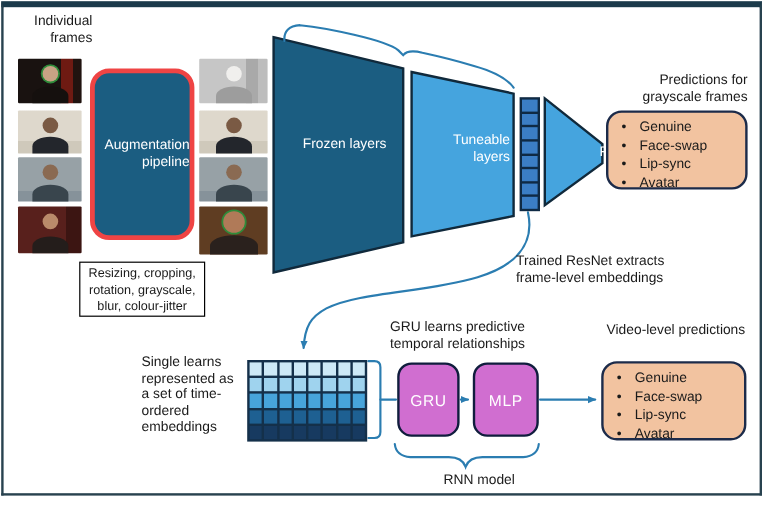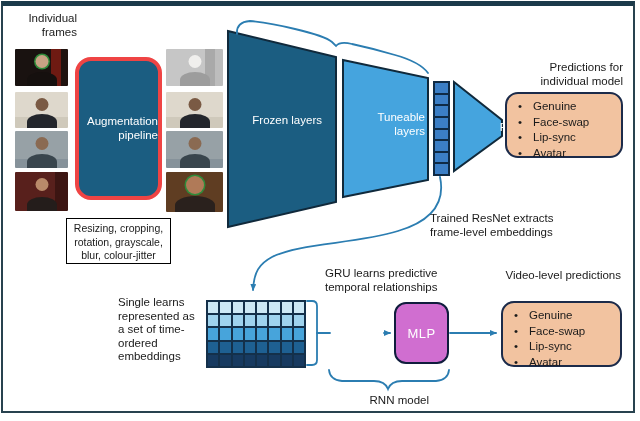--- a/index.html
+++ b/index.html
@@ -132,21 +132,21 @@
       <div style="background: rgb(59, 126, 197);"></div>
       <div style="background: rgb(59, 126, 197);"></div>
       <div style="background: rgb(59, 126, 197);"></div>
       <div style="background: rgb(59, 126, 197);"></div>
       <div style="background: rgb(59, 126, 197);"></div>
       <div style="background: rgb(59, 126, 197);"></div>
       <div style="background: rgb(59, 126, 197);"></div>
       <div style="background: rgb(59, 126, 197);"></div>
     </div>
 
-  <div class="abs txt center" style="left:505px;top:61px;width:118px;">Predictions for individual model</div>
+  <div class="abs txt center" style="left:505px;top:61px;width:118px;">Predictions for grayscale frames</div>
   <div class="abs peachbox" style="left:505px;top:92px;width:118px;height:66px;">
     <ul>
       <li>Genuine</li>
       <li>Face-swap</li>
       <li>Lip-sync</li>
       <li>Avatar</li>
     </ul>
   </div>
 
   <div class="abs txt" style="left:430px;top:212px;width:136px;">Trained ResNet extracts frame-level embeddings</div>
@@ -191,20 +191,23 @@
       <div style="background: rgb(23, 58, 96);"></div>
       <div style="background: rgb(23, 58, 96);"></div>
       <div style="background: rgb(23, 58, 96);"></div>
       <div style="background: rgb(23, 58, 96);"></div>
       <div style="background: rgb(23, 58, 96);"></div>
       <div style="background: rgb(23, 58, 96);"></div>
     </div>
 
   <div class="abs txt" style="left:325px;top:267px;width:128px;">GRU learns predictive temporal relationships</div>
 
+  <div class="abs rnnbox" style="left:331px;top:302px;width:52px;height:62px;">
+    <span>GRU</span>
+  </div>
   <div class="abs rnnbox" style="left:394px;top:302px;width:55px;height:62px;">
     <span>MLP</span>
   </div>
   <div class="abs txt center" style="left:349px;top:394px;width:80px;">RNN model</div>
 
   <div class="abs txt center" style="left:503px;top:269px;width:118px;">Video-level predictions</div>
   <div class="abs peachbox" style="left:501px;top:301px;width:121px;height:66px;">
     <ul>
       <li>Genuine</li>
       <li>Face-swap</li>

